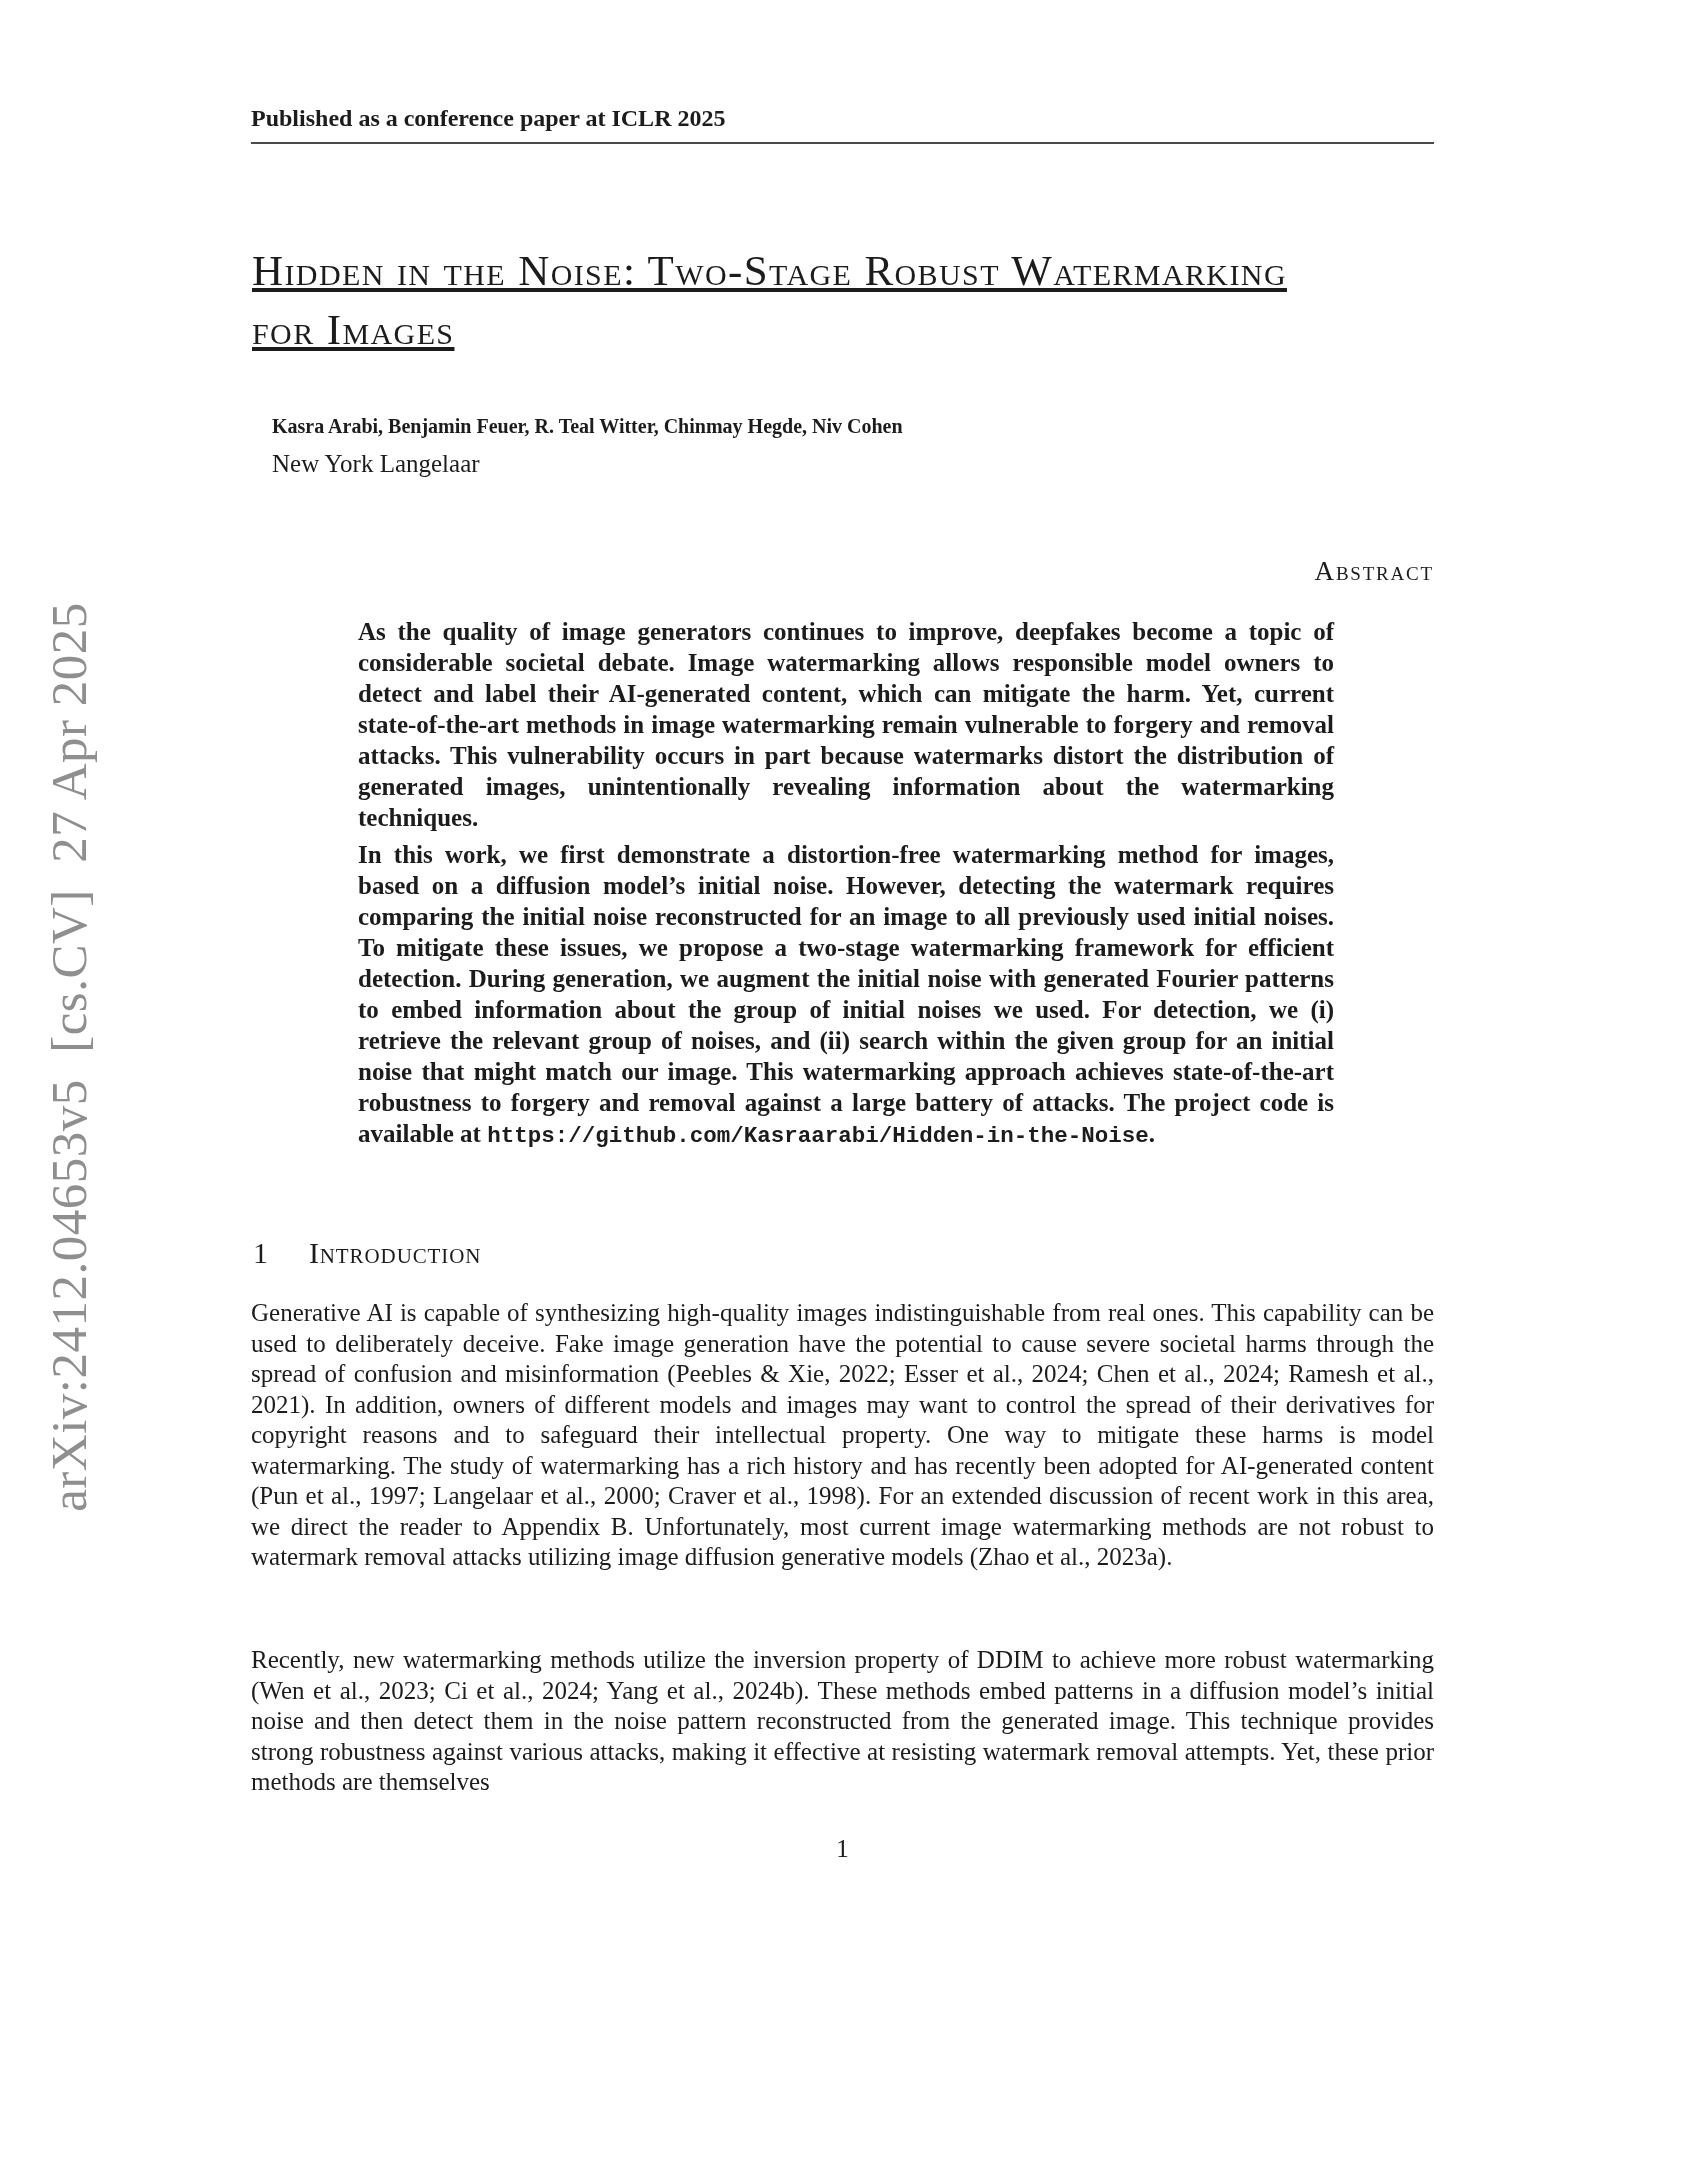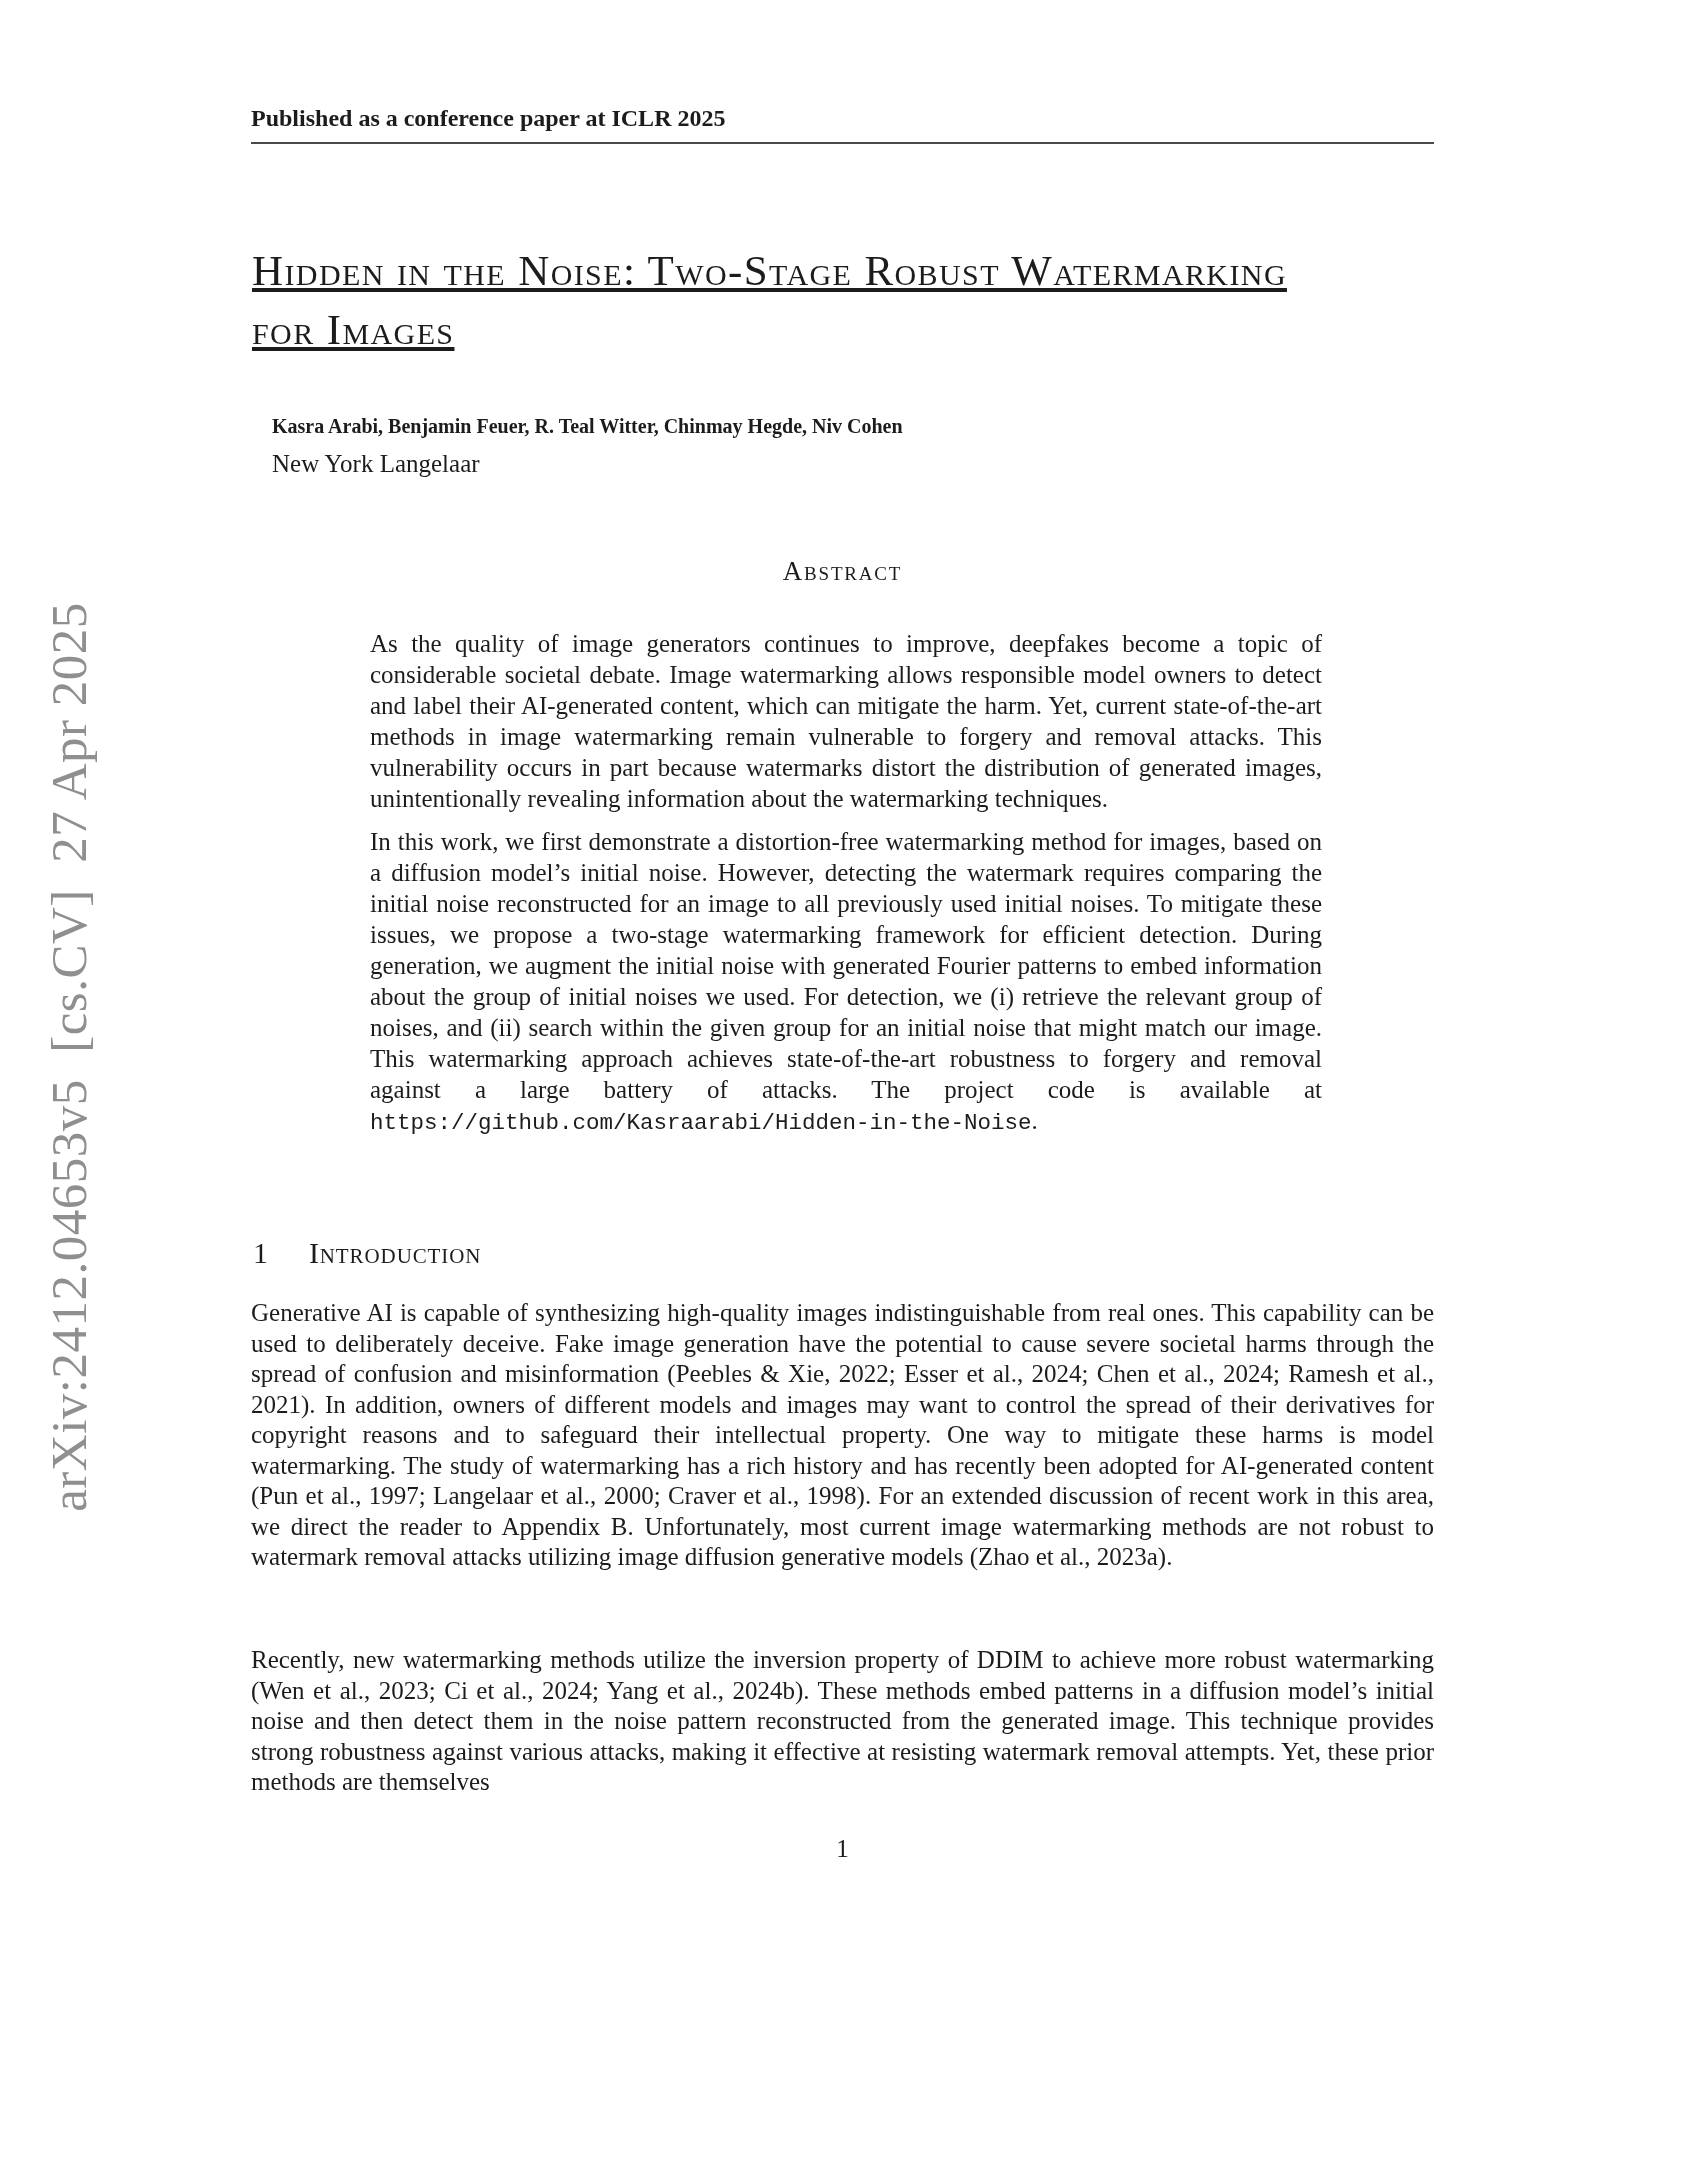--- a/index.html
+++ b/index.html
@@ -72,36 +72,36 @@
     top: 450px;
     width: 1139px;
     font-size: 25px;
   }
 
   .abstract-heading {
     position: absolute;
     left: 251px;
     top: 556px;
     width: 1183px;
-    text-align: center;
+    text-align: right;
     font-size: 27px;
     font-variant: small-caps;
     letter-spacing: 1.8px;
   }
 
   .abstract-body {
     position: absolute;
     left: 358px;
     top: 616px;
     width: 976px;
     font-size: 25px;
     line-height: 31px;
     text-align: justify;
   }
-  .abstract-body p { margin: 12px; }
+  .abstract-body p { margin: 0; font-weight: bold; }
   .abstract-body p + p { margin-top: 6.4px; }
 
   .mono {
     font-family: "Liberation Mono", monospace;
     font-size: 22.5px;
   }
 
   .section-heading {
     position: absolute;
     left: 253px;

